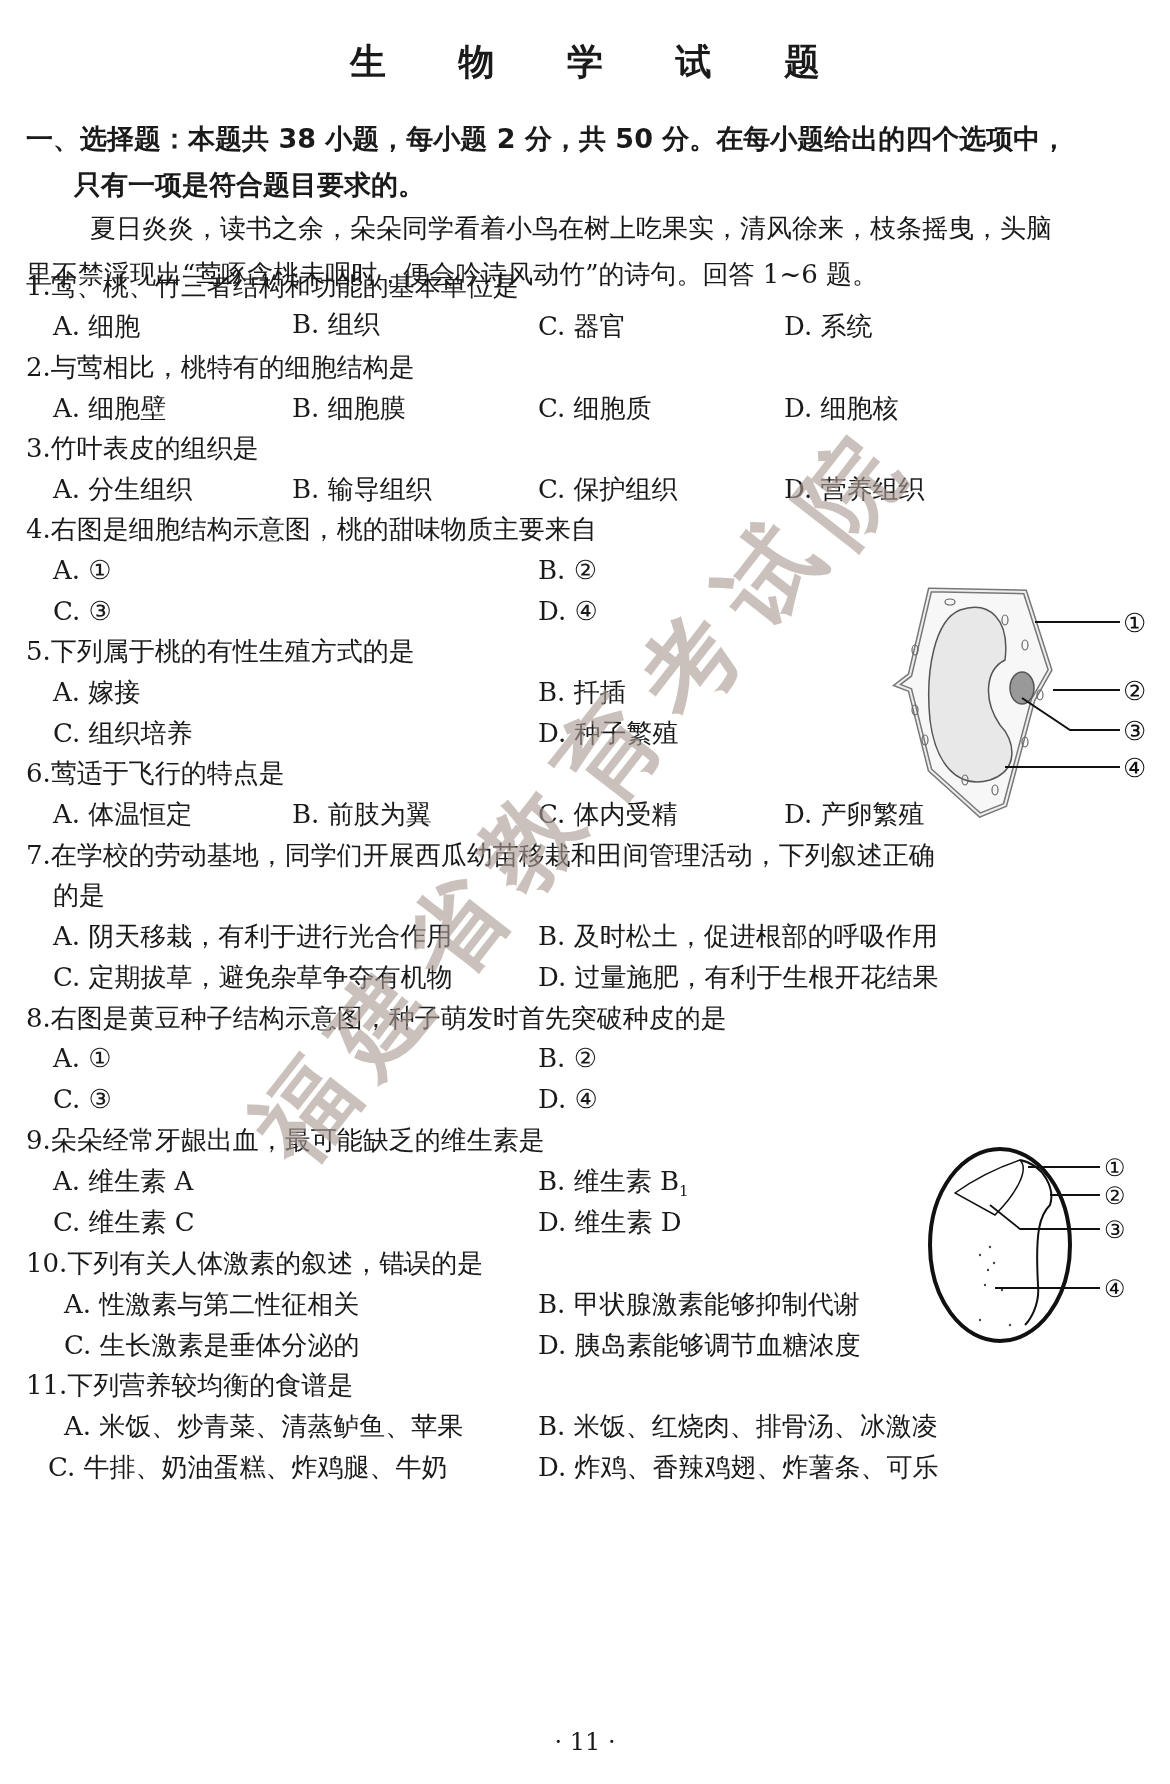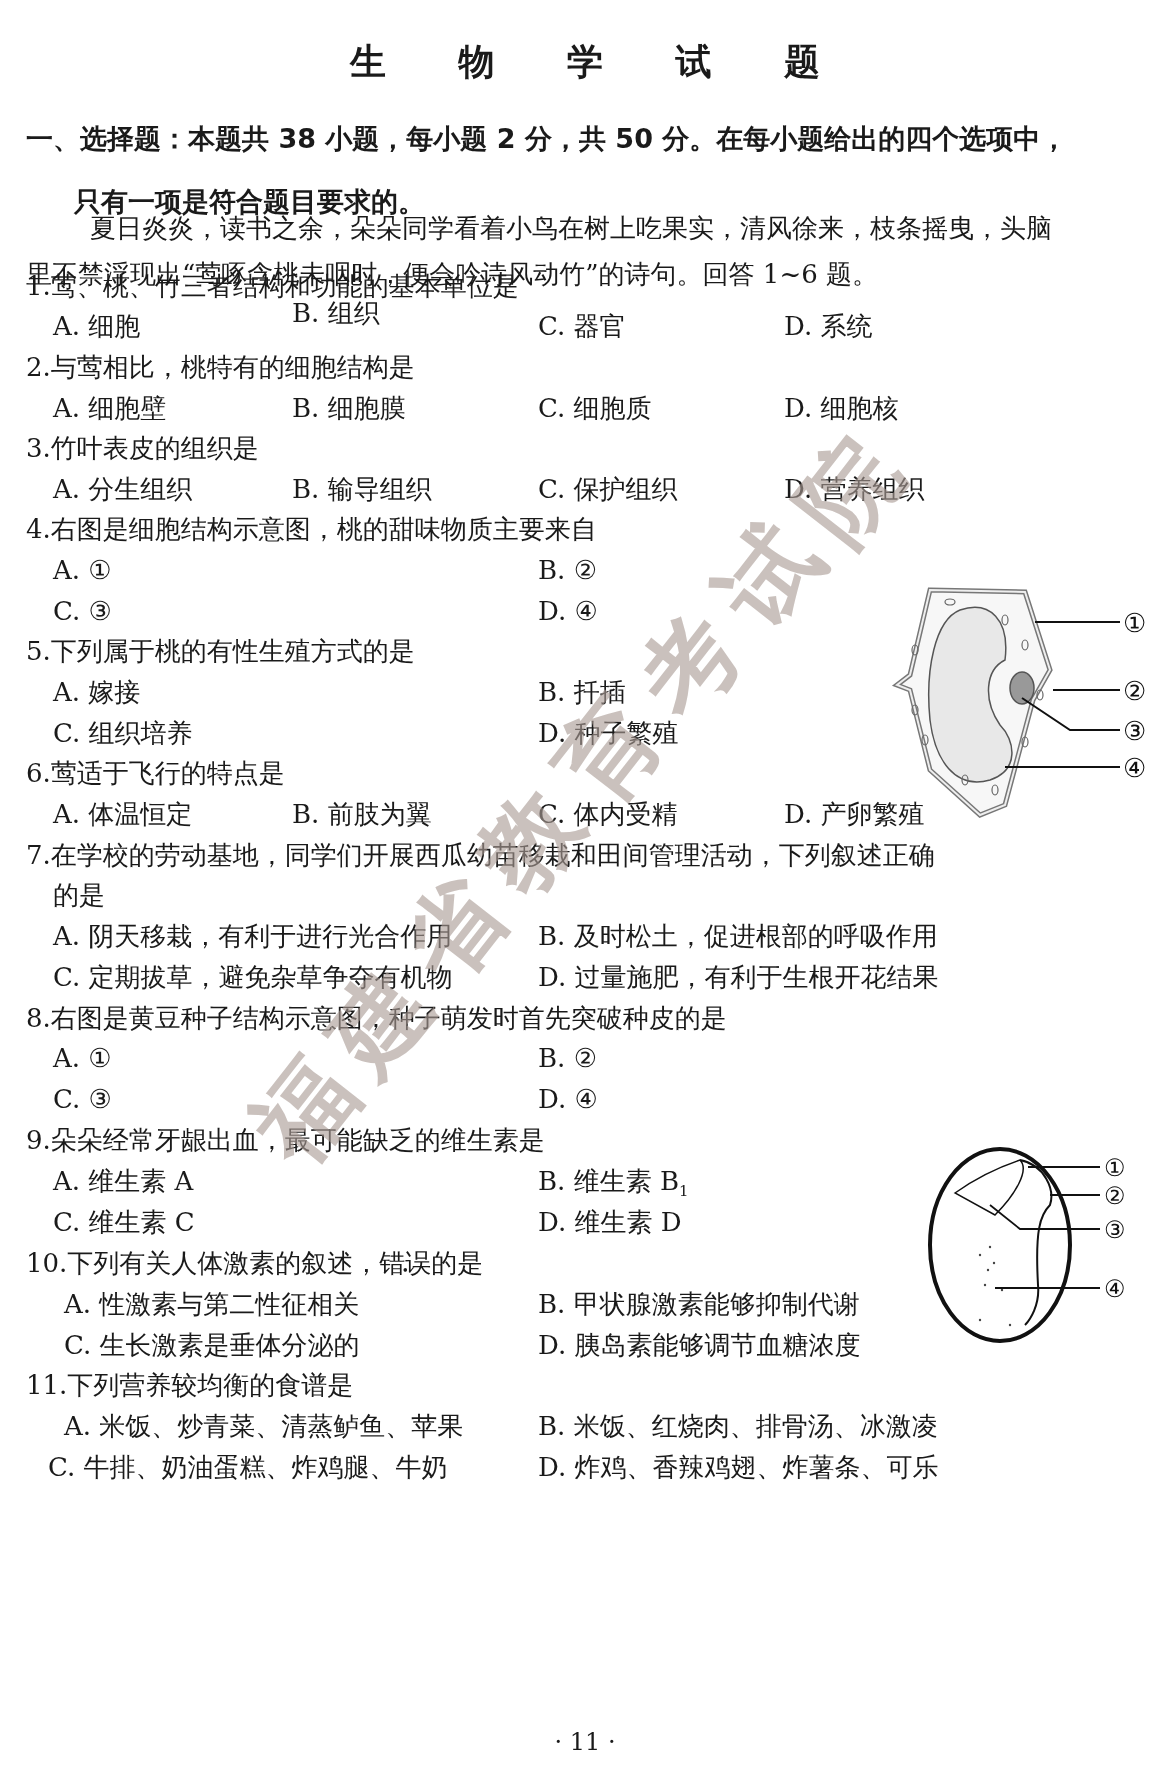--- a/index.html
+++ b/index.html
@@ -12,21 +12,21 @@
   .title {
     position: absolute; top: 38px; left: 0; width: 1170px; text-align: center;
     font-family: "DejaVu Sans", "Liberation Sans", sans-serif;
     font-weight: bold; font-size: 36px; letter-spacing: 30px; text-indent: 30px;
   }
   .section-head {
     position: absolute; left: 26px; top: 116px; width: 1130px;
     font-family: "DejaVu Sans", "Liberation Sans", sans-serif;
     font-weight: bold; font-size: 27px; line-height: 46px;
   }
-  .section-head .l2 { padding-left: 48px; margin-top: 17px; }
+  .section-head .l2 { padding-left: 48px; }
   .intro {
     position: absolute; left: 26px; top: 205px; width: 1130px;
     font-size: 26px; line-height: 46px;
   }
   .intro .l1 { padding-left: 64px; }
   .line { position: absolute; font-size: 26px; line-height: 46px; white-space: nowrap; }
   .q { left: 26px; }
   .sub { font-size: 15px; vertical-align: -6px; }
   .em-dot { position: relative; }
   .em-dot::after {
@@ -57,21 +57,21 @@
     <div class="l2">只有一项是符合题目要求的。</div>
   </div>
 
   <div class="intro">
     <div class="l1">夏日炎炎，读书之余，朵朵同学看着小鸟在树上吃果实，清风徐来，枝条摇曳，头脑</div>
     <div>里不禁浮现出“莺啄含桃未咽时，便会吟诗风动竹”的诗句。回答 1~6 题。</div>
   </div>
 
   <div class="line q" style="top:263px"><span>1.</span><span>莺、桃、竹三者结构和功能的基本单位是</span></div>
   <div class="line" style="top:303px;left:53px">A. 细胞</div>
-  <div class="line" style="top:290px;left:292px">B. 组织</div>
+  <div class="line" style="top:301px;left:292px">B. 组织</div>
   <div class="line" style="top:303px;left:538px">C. 器官</div>
   <div class="line" style="top:303px;left:784px">D. 系统</div>
 
   <div class="line q" style="top:344px"><span>2.</span><span>与莺相比，桃特有的细胞结构是</span></div>
   <div class="line" style="top:385px;left:53px">A. 细胞壁</div>
   <div class="line" style="top:385px;left:292px">B. 细胞膜</div>
   <div class="line" style="top:385px;left:538px">C. 细胞质</div>
   <div class="line" style="top:385px;left:784px">D. 细胞核</div>
 
   <div class="line q" style="top:425px"><span>3.</span><span>竹叶表皮的组织是</span></div>

